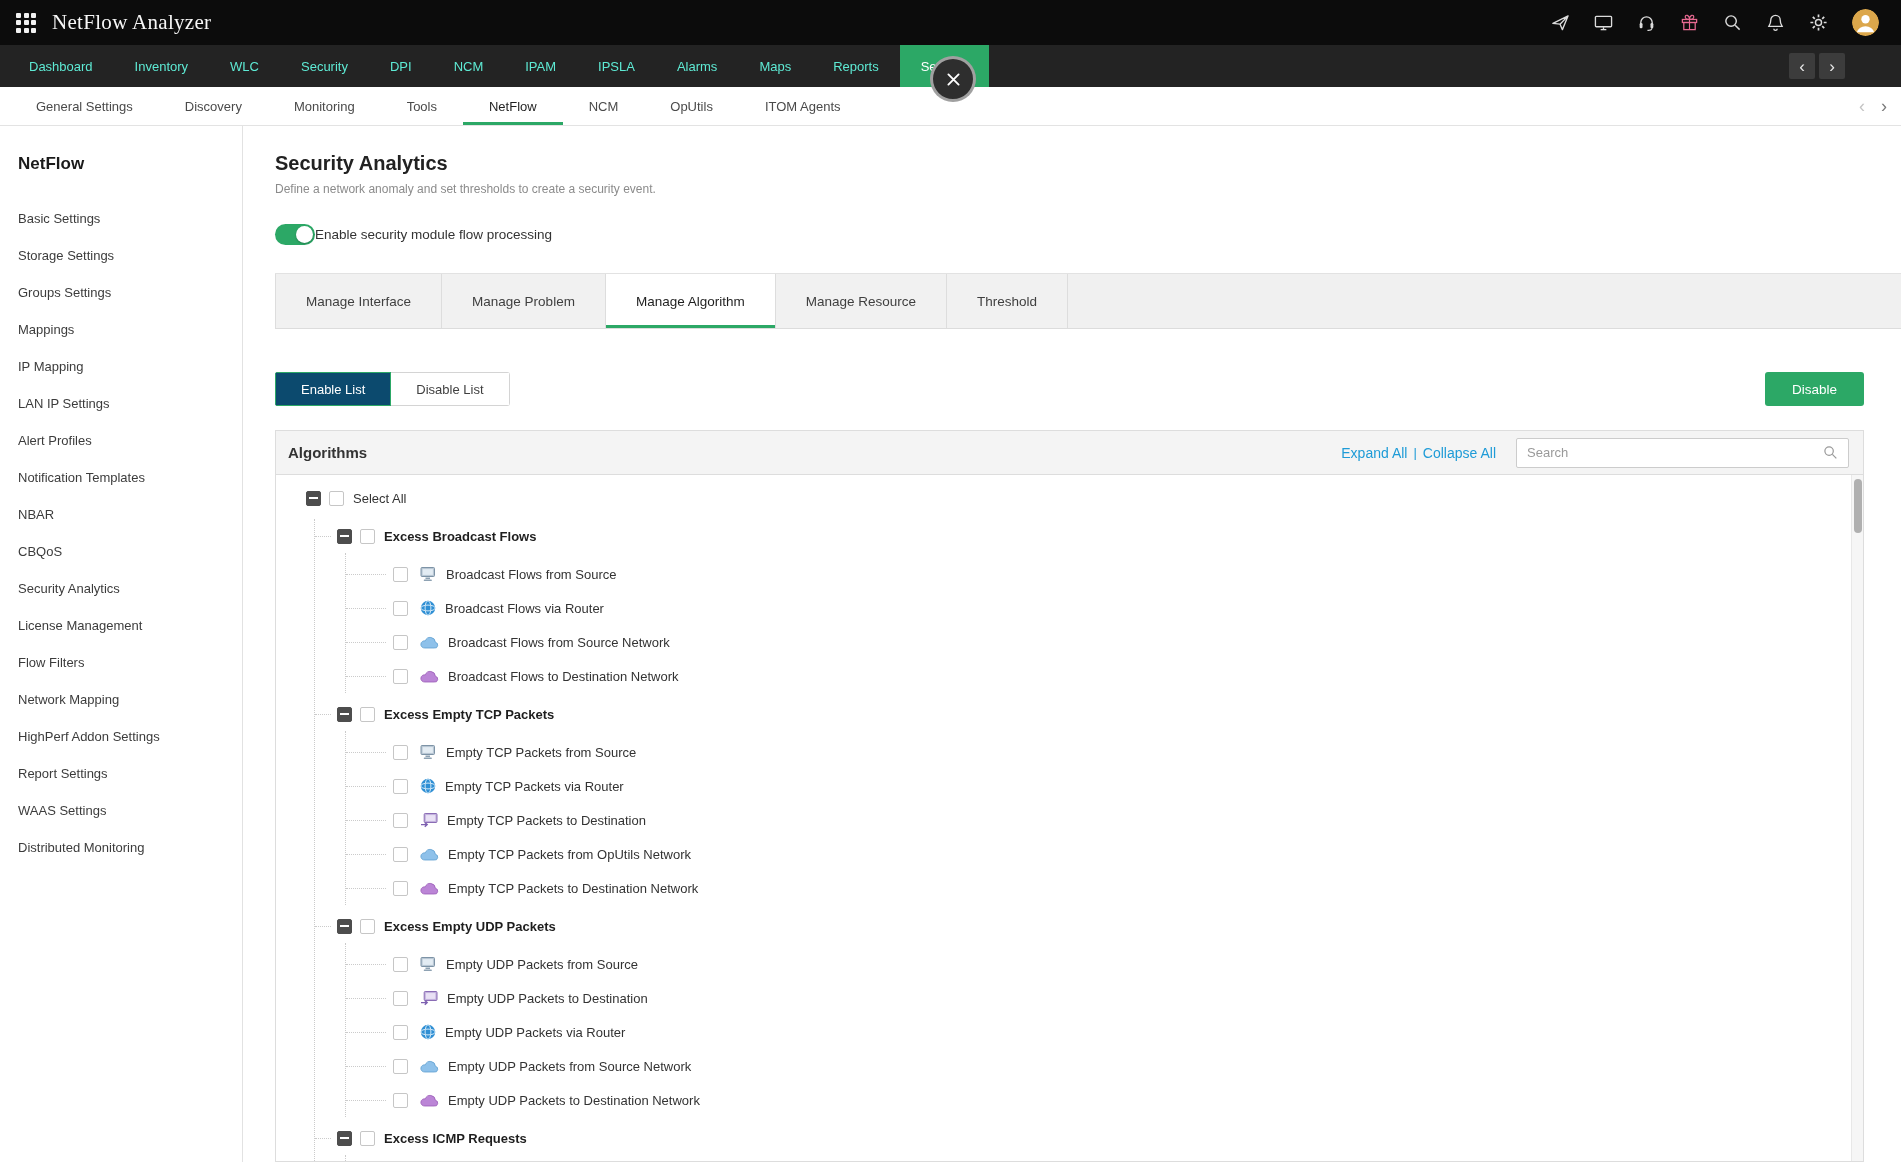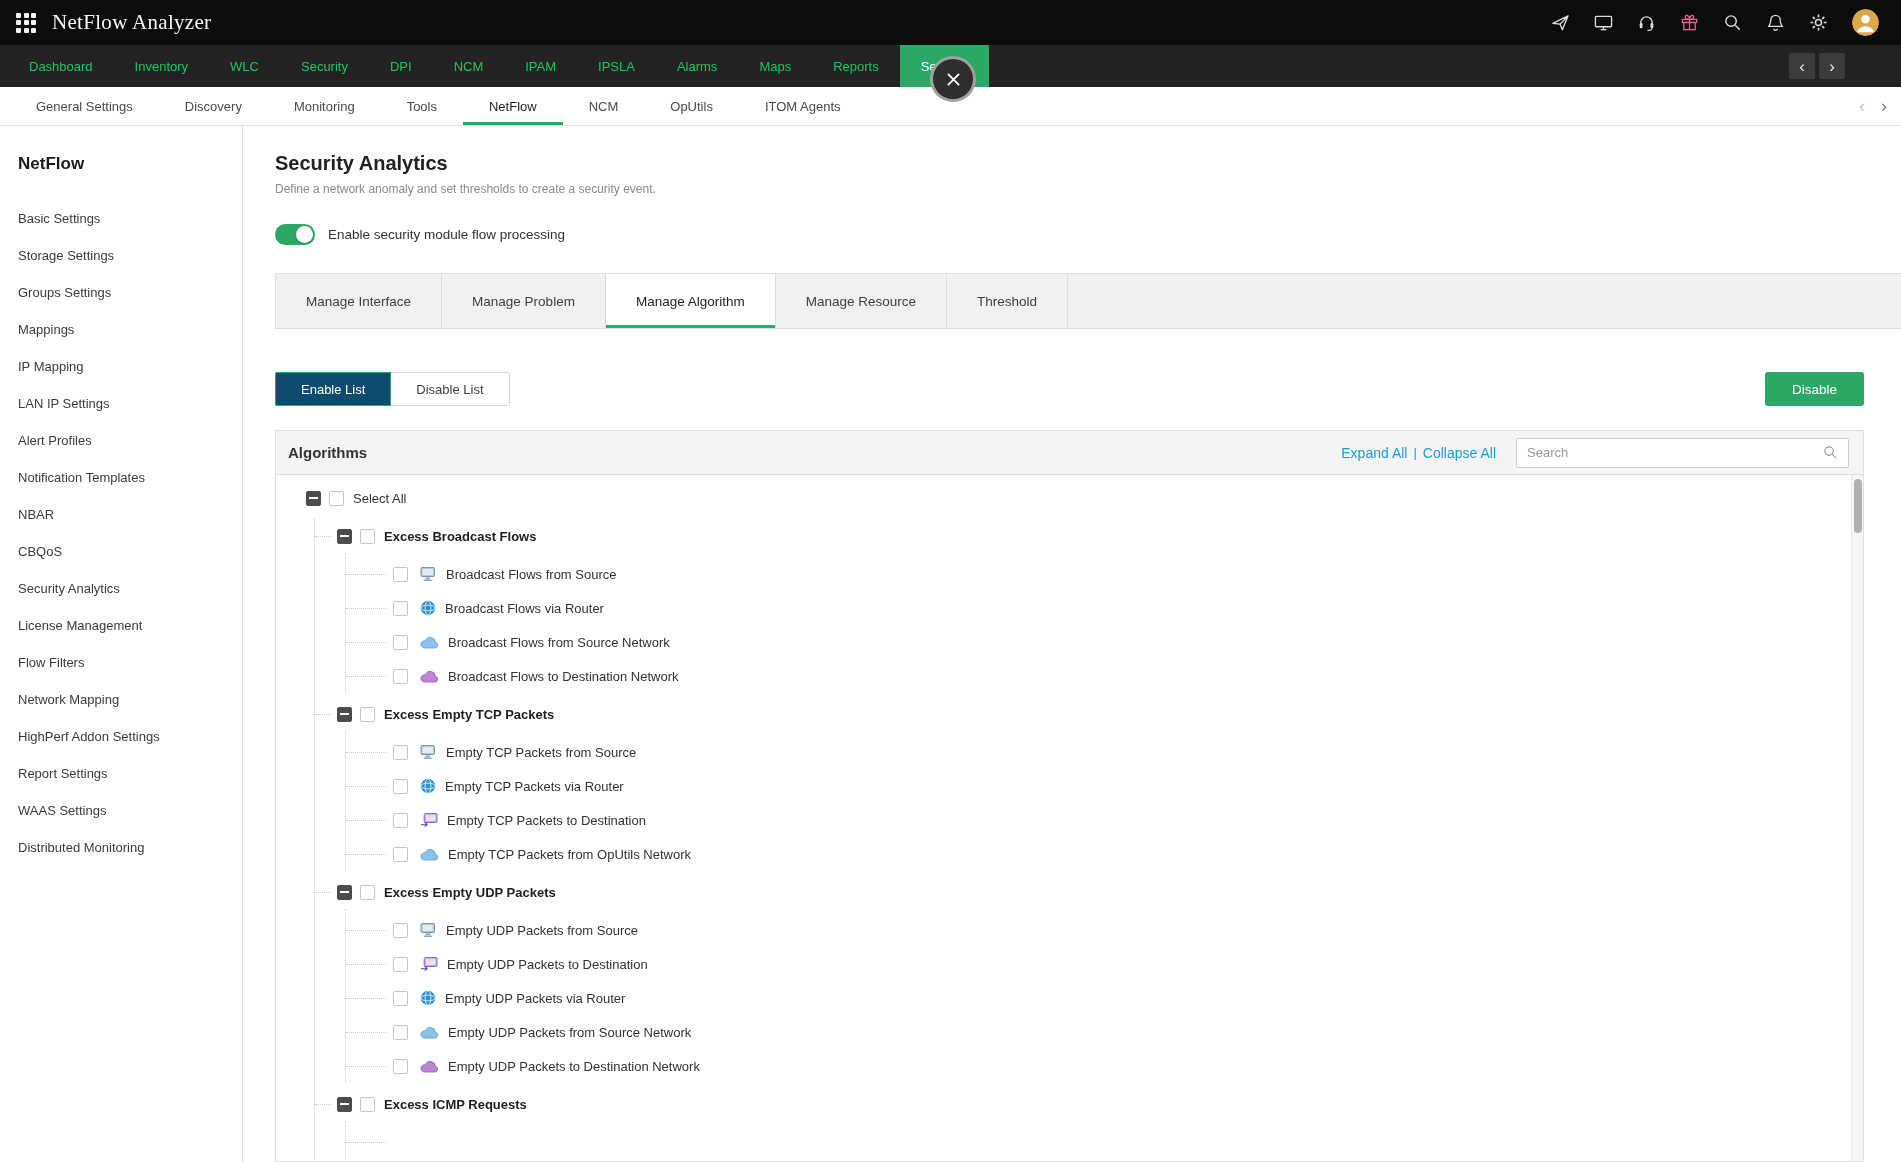--- a/index.html
+++ b/index.html
@@ -13,21 +13,21 @@
   .topbar { height:45px; background:#0c0c0c; display:flex; align-items:center; padding:0 14px 0 16px; gap:16px; }
   .apps-grid { display:grid; grid-template-columns:repeat(3,5px); grid-gap:2.5px; cursor:pointer; }
   .apps-grid i { width:5px; height:5px; background:#f2f2f2; border-radius:1px; }
   .brand { color:#f7f7f7; font-family:"Liberation Serif", serif; font-size:21px; font-weight:400; letter-spacing:.3px; }
   .topbar-icons { margin-left:auto; display:flex; align-items:center; gap:24px; padding-right:8px; }
   .tb-icon { display:flex; align-items:center; justify-content:center; cursor:pointer; }
   .avatar { width:27px; height:27px; border-radius:50%; overflow:hidden; display:block; cursor:pointer; }
   
   .mainnav { height:42px; background:#232323; display:flex; align-items:stretch; padding-left:8px; }
   .nav-items { display:flex; align-items:stretch; }
-  .nav-item { color:#22c55e; font-size:13px; padding:0 21px; display:flex; align-items:center; cursor:pointer; white-space:nowrap; }
+  .nav-item { color:#5eead4; font-size:13px; padding:0 21px; display:flex; align-items:center; cursor:pointer; white-space:nowrap; }
   .nav-item.active { background:#2ca866; color:#fff; }
   .nav-arrows { margin-left:auto; align-self:center; display:flex; gap:4px; margin-right:56px; }
   .nav-arrow { width:26px; height:26px; background:#3c3c3c; color:#e8e8e8; display:flex; align-items:center; justify-content:center; font-size:17px; border:none; border-radius:2px; cursor:pointer; line-height:1; }
   
   .subnav { height:39px; background:#fff; border-bottom:1px solid #e3e3e3; display:flex; align-items:stretch; padding-left:10px; }
   .subnav-items { display:flex; align-items:stretch; }
   .subnav-item { font-size:13px; color:#4a4a4a; padding:0 26px; display:flex; align-items:center; position:relative; cursor:pointer; white-space:nowrap; }
   .subnav-item.active { color:#1f1f1f; }
   .subnav-item.active::after { content:''; position:absolute; left:0; right:0; bottom:0; height:3px; background:#2ca866; }
   .subnav-arrows { margin-left:auto; display:flex; gap:16px; align-items:center; margin-right:14px; font-size:18px; }
@@ -39,21 +39,21 @@
   
   .body-row { display:flex; height:1036px; }
   .sidebar { width:243px; flex:none; border-right:1px solid #e2e2e2; padding:28px 0 0 18px; }
   .sidebar h2 { font-size:17px; font-weight:700; color:#1b1b1b; margin-bottom:26px; }
   .sidebar ul { list-style:none; }
   .side-item { font-size:13px; color:#3c3c3c; height:37px; display:flex; align-items:center; cursor:pointer; }
   
   .content { flex:1; padding:26px 37px 0 32px; position:relative; }
   .page-title { font-size:20px; line-height:23px; font-weight:700; color:#222; }
   .page-subtitle { margin-top:7px; font-size:12px; line-height:14px; color:#8b8b8b; }
-  .toggle-row { margin-top:28px; display:flex; align-items:center; gap:13px; height:21px; }
+  .toggle-row { margin-top:28px; display:flex; align-items:center; height:21px; }
   .toggle { width:40px; height:21px; border-radius:11px; background:#2ca866; position:relative; flex:none; cursor:pointer; }
   .toggle .knob { position:absolute; top:2px; right:2px; width:17px; height:17px; border-radius:50%; background:#fff; box-shadow:0 1px 2px rgba(0,0,0,.25); }
   .toggle-label { font-size:13.5px; color:#333; }
   
   .tabs { margin-top:28px; margin-right:-37px; height:56px; display:flex; background:#f0f0f0;
     border-top:1px solid #e2e2e2; border-bottom:1px solid #dcdcdc; }
   .tab { padding:0 30px; display:flex; align-items:center; font-size:13.5px; color:#3f3f3f;
     background:#f1f1f1; border-right:1px solid #ddd; cursor:pointer; white-space:nowrap; }
   .tab:first-child { border-left:1px solid #ddd; }
   .tab.active { background:#fff; color:#1f1f1f; box-shadow:inset 0 -3px 0 #2ca866; }
@@ -383,20 +383,29 @@
                   </div>
                   <div class="row leaf">
                     <span class="cb"></span>
                     <span class="tree-icon">
                       <svg width="19" height="13" viewBox="0 0 19 13">
                         <path d="M14.2 12 H4.6 A3.6 3.6 0 1 1 5.3 4.9 A5.2 5.2 0 0 1 15.4 6.3 A2.9 2.9 0 0 1 14.2 12 Z" fill="#8ec1ea" stroke="#5e9fd0" stroke-width="0.8"></path>
                       </svg>
                     </span>
                     <span class="lbl">Empty TCP Packets from OpUtils Network</span>
                   </div>
+                  <div class="row leaf">
+                    <span class="cb"></span>
+                    <span class="tree-icon">
+                      <svg width="19" height="13" viewBox="0 0 19 13">
+                        <path d="M14.2 12 H4.6 A3.6 3.6 0 1 1 5.3 4.9 A5.2 5.2 0 0 1 15.4 6.3 A2.9 2.9 0 0 1 14.2 12 Z" fill="#bb85d6" stroke="#9a5cb8" stroke-width="0.8"></path>
+                      </svg>
+                    </span>
+                    <span class="lbl">Empty TCP Packets to Destination Network</span>
+                  </div>
                 </div>
                 <div class="row group-row">
                   <span class="cb tri"></span>
                   <span class="cb"></span>
                   <span class="lbl group-lbl">Excess Empty UDP Packets</span>
                 </div>
                 <div class="children">
                   <div class="row leaf">
                     <span class="cb"></span>
                     <span class="tree-icon">

